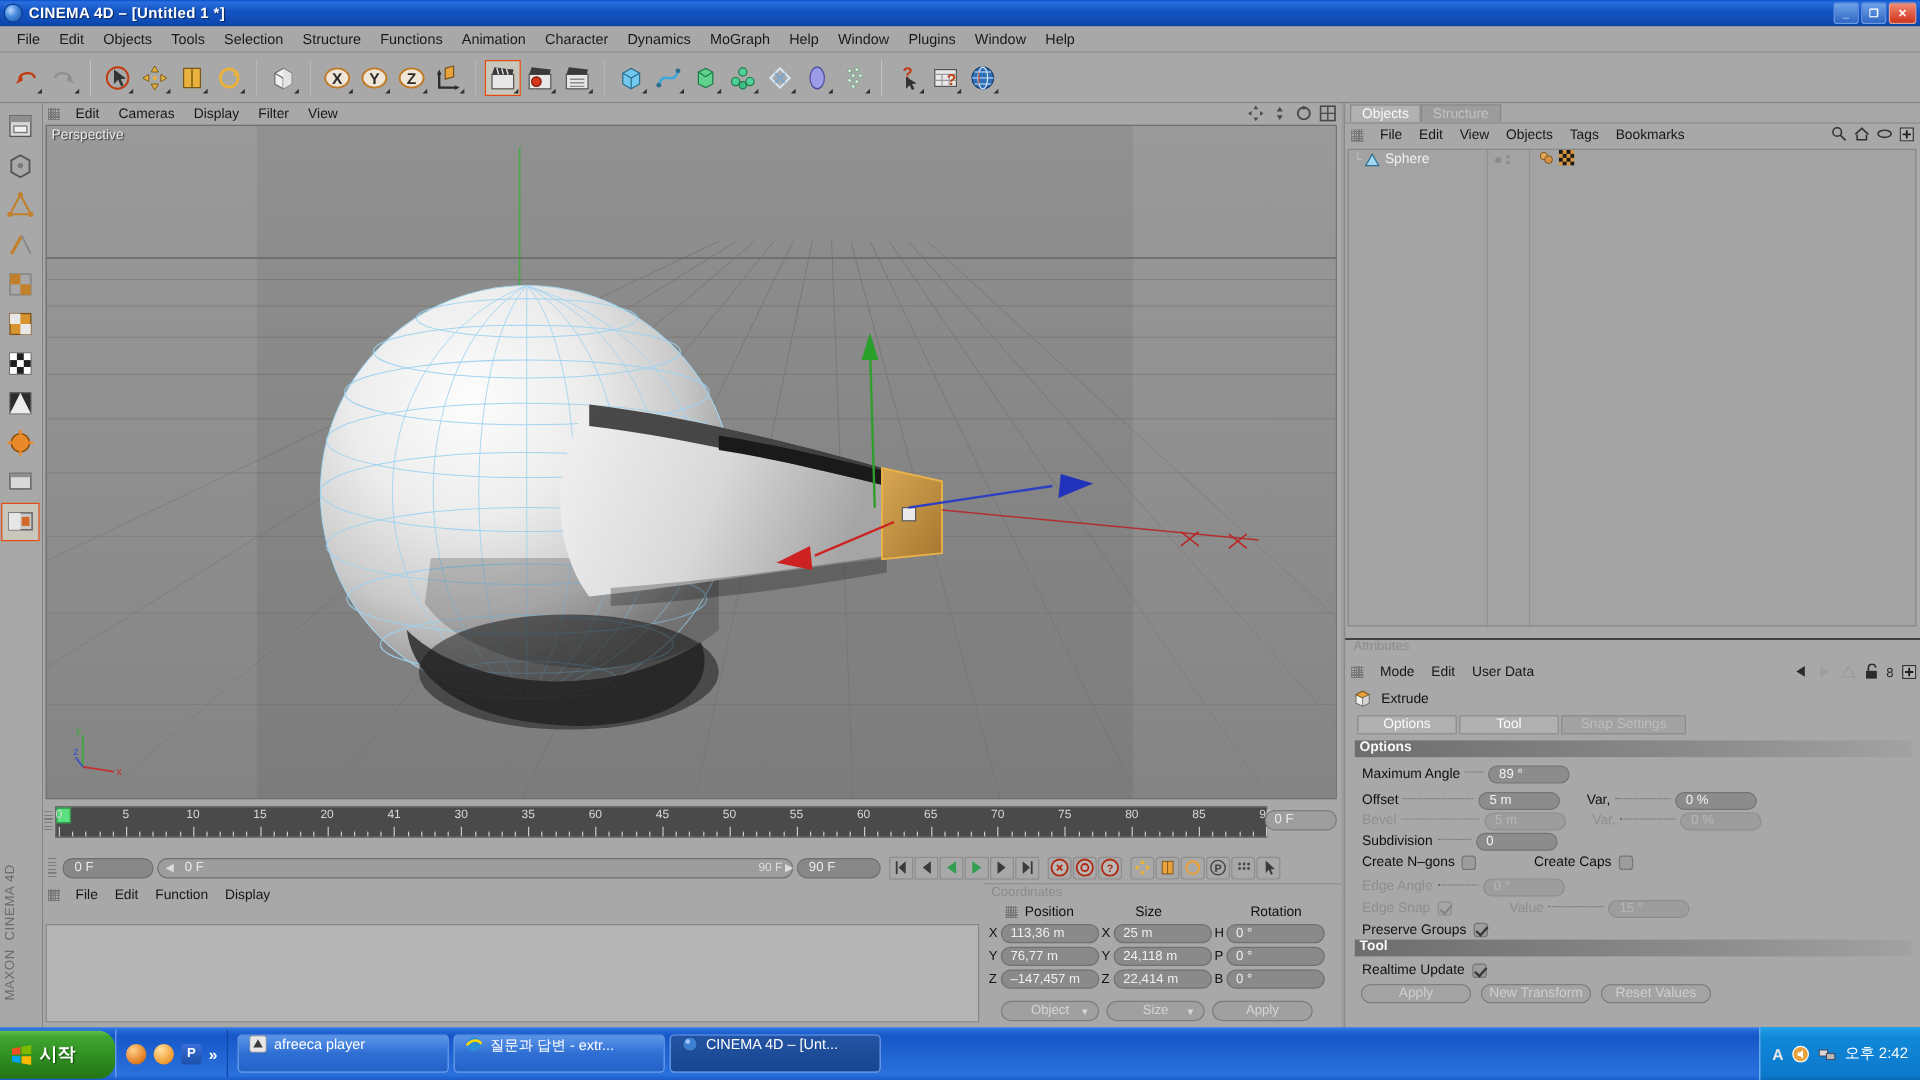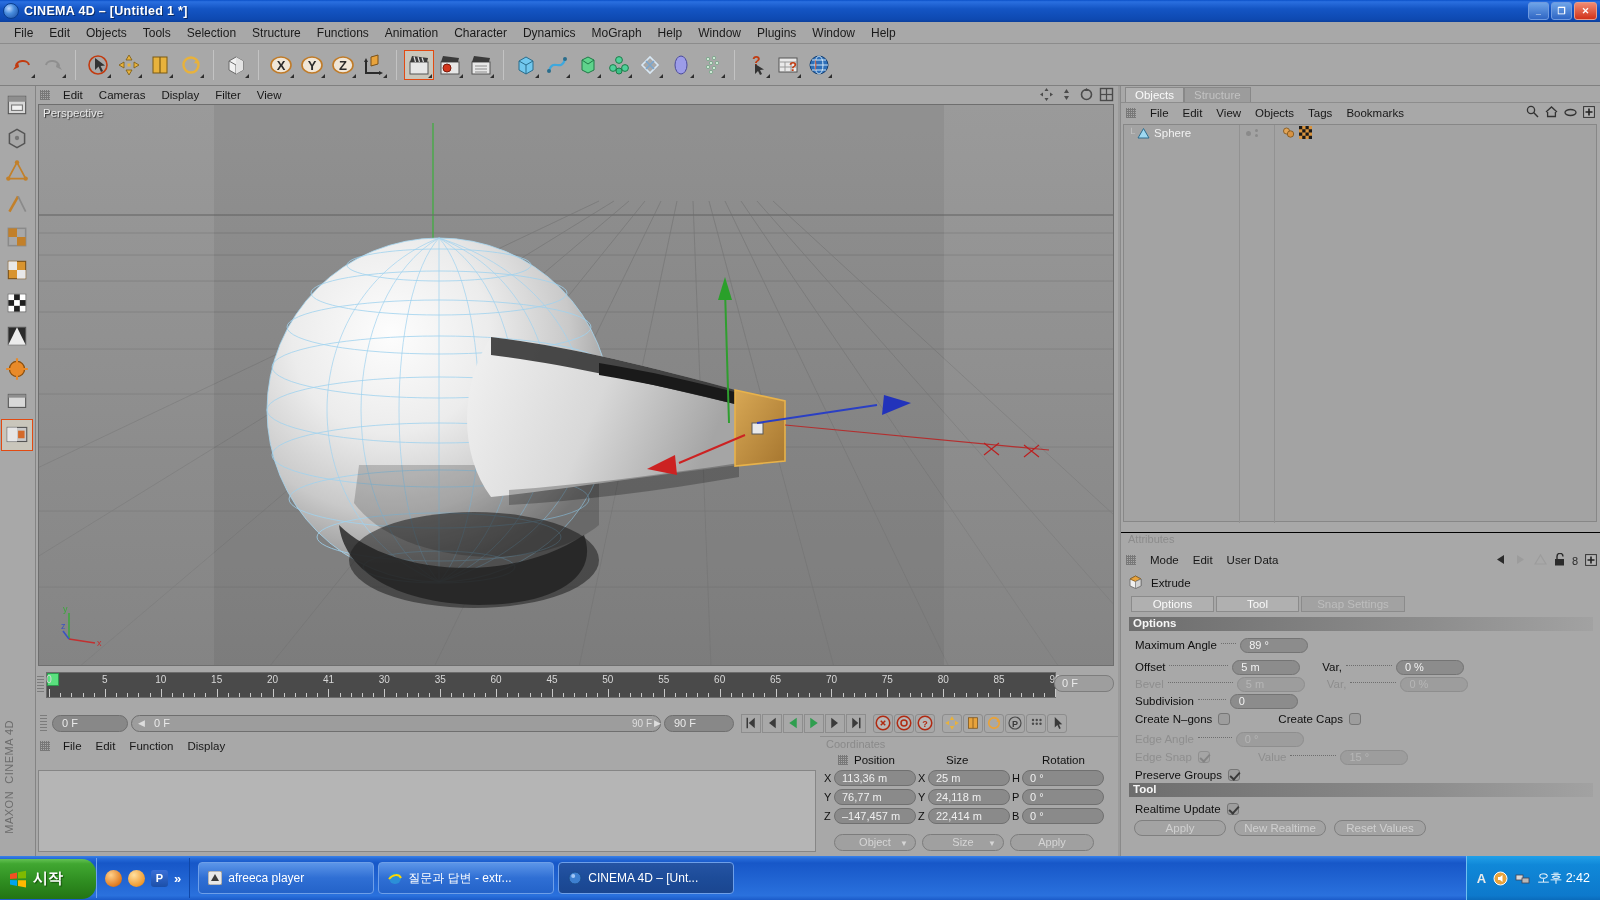--- a/index.html
+++ b/index.html
@@ -175,21 +175,21 @@
     display:flex;align-items:center;}
   .startbtn{width:96px;height:40px;margin:1px 0 0 0;
     background:linear-gradient(to bottom,#63c153 0%,#41a731 12%,#2f8e21 55%,#237414 100%);
     border-radius:0 14px 14px 0;display:flex;align-items:center;gap:6px;padding-left:9px;
     color:#fff;font-weight:bold;font-size:15px;text-shadow:1px 1px 1px #15500b;}
   .startflag{width:18px;height:18px;display:inline-block;}
   .qlaunch{display:flex;align-items:center;gap:6px;padding:0 8px;height:40px;
     border-left:1px solid #6ea2ee;border-right:1px solid #0f47a8;}
   .qicon{width:17px;height:17px;border-radius:3px;}
   .tasks{display:flex;gap:4px;padding-left:8px;align-items:center;}
-  .task{height:32px;min-width:176px;display:flex;align-items:center;gap:6px;padding:0 9px;
+  .task{height:32px;min-width:176px;display:flex;gap:6px;padding:0 9px;
     background:linear-gradient(to bottom,#5c95e8,#2f6fd4 50%,#2463c9);
     border:1px solid #6e9fe8;border-radius:4px;color:#fff;font-size:12px;}
   .task.active{background:linear-gradient(to bottom,#2554a4,#1d4c99 50%,#1a4690);}
   .tray{margin-left:auto;height:44px;display:flex;align-items:center;gap:7px;padding:0 10px;
     background:linear-gradient(to bottom,#21a0e8 0%,#1088d8 20%,#0d79cc 90%,#0a6bbb 100%);
     border-left:1px solid #6fc0f0;color:#fff;font-size:12.5px;}
   .trayicon{width:15px;height:15px;display:inline-block;}
 </style>
 </head>
 <body>
@@ -1152,21 +1152,21 @@
           </div>
         </div>
 
       <div class="sechead" style="top:697px;">Tool</div>
       <div class="prow" style="left:14px;top:715px;">
         <span class="plabel">Realtime Update</span>
         <span class="chk on" style="margin-left:6px"></span>
       </div>
       <div style="position:absolute;left:13px;top:734px;display:flex;gap:8px;">
         <span class="tbtn3">Apply</span>
-        <span class="tbtn3">New Realtime</span>
+        <span class="tbtn3">New Transform</span>
         <span class="tbtn3">Reset Values</span>
       </div>
     </div>
   </div>
 
   <div class="taskbar">
     <div class="startbtn">
       <span class="startflag">
         <svg width="18" height="18" viewBox="0 0 18 18">
           <path d="M1 4 L8 2.5 L8 8.5 L1 9 Z" fill="#f25022"></path>

